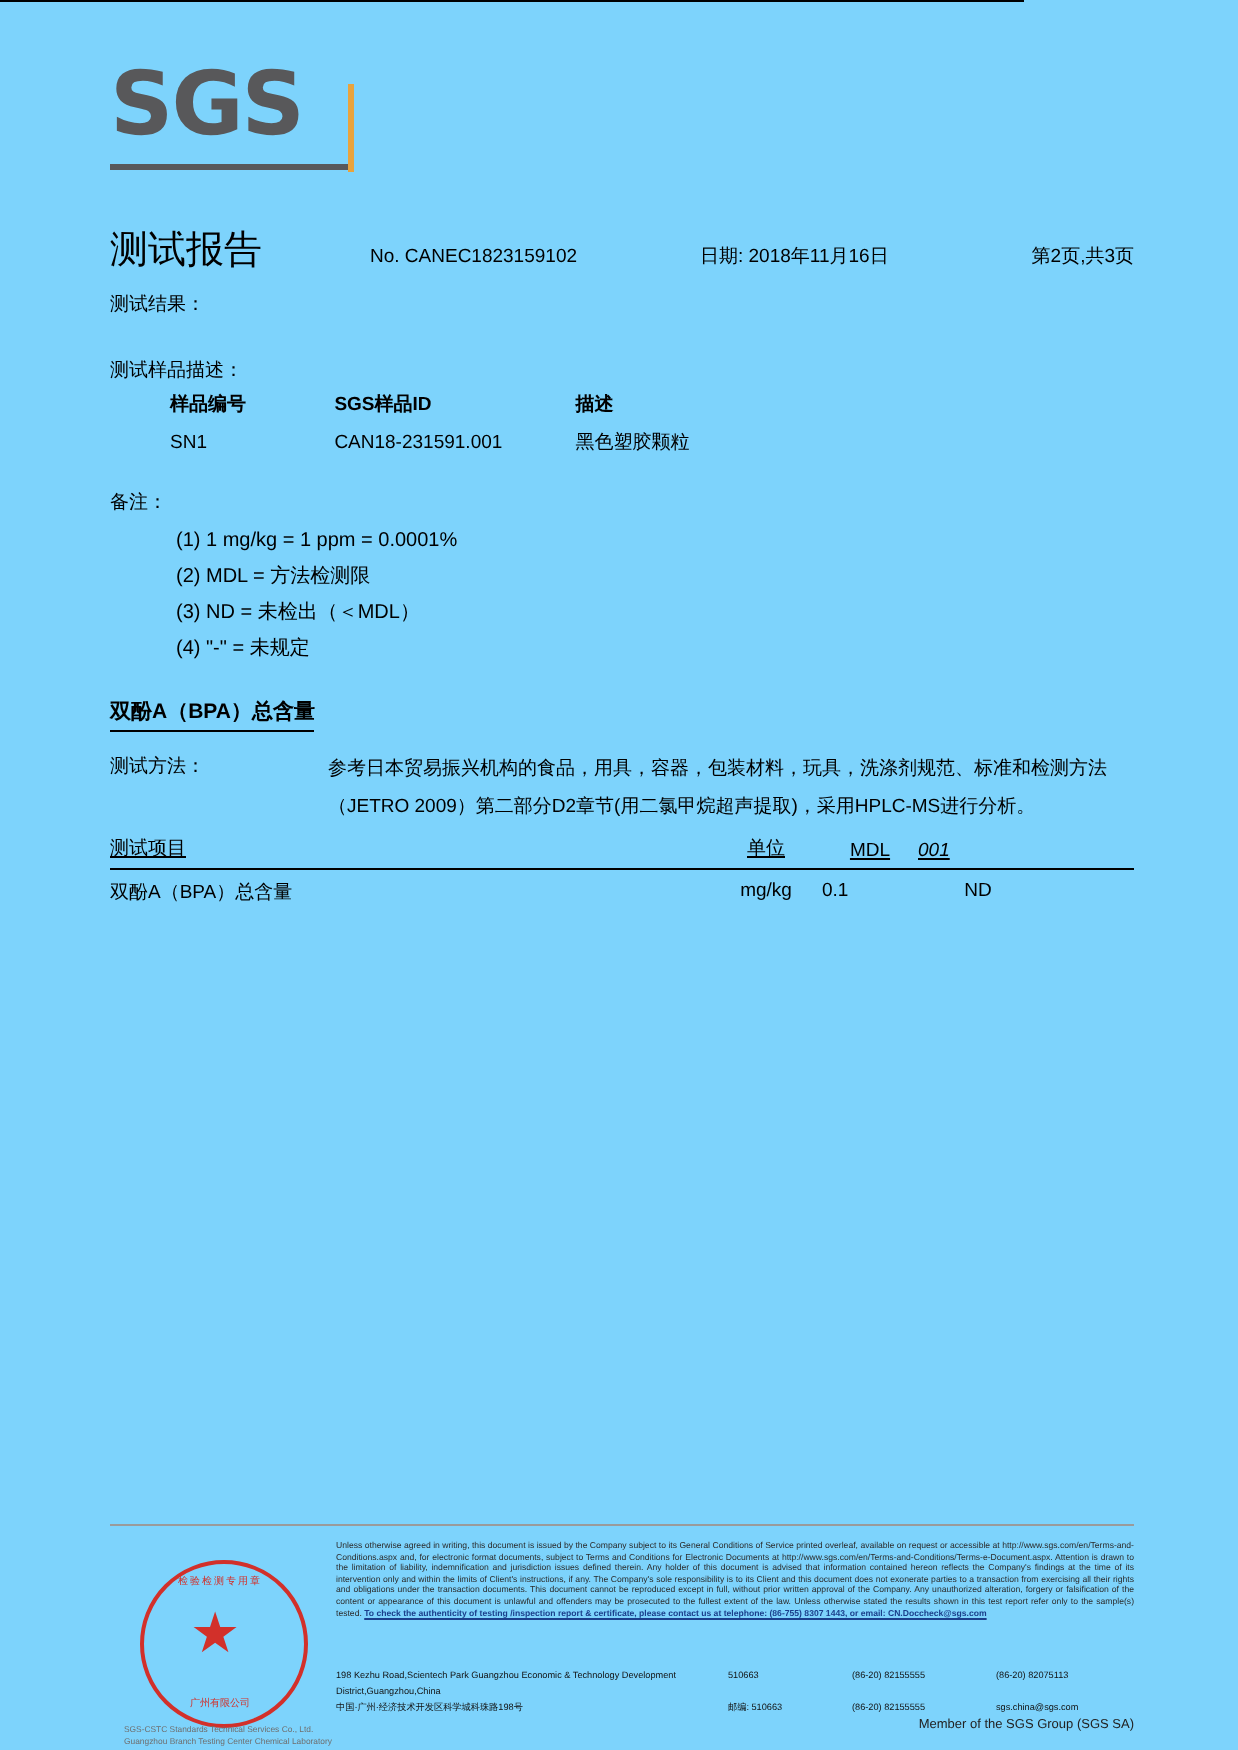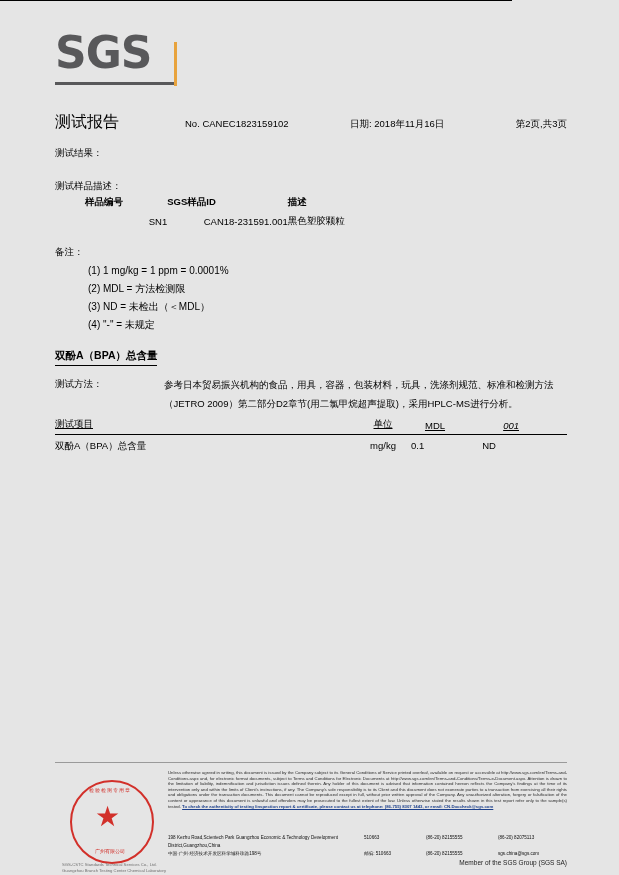--- a/index.html
+++ b/index.html
@@ -13,21 +13,21 @@
     font-family: "Liberation Sans", sans-serif;
     color: #000;
     position: relative;
     overflow: hidden;
   }
   .page {
     position: absolute;
     left: 0; top: 0;
     width: 619px;
     height: 875px;
-    background: #e5e5e5;
+    background: #7dd3fc;
   }
   
   .logo-wrap {
     position: absolute;
     left: 55px;
     top: 30px;
     width: 120px;
     height: 62px;
   }
   .logo-text {
@@ -58,21 +58,21 @@
   
   .title-row {
     position: absolute;
     left: 55px;
     top: 112px;
     width: 512px;
     display: flex;
     align-items: baseline;
   }
   .doc-title {
-    font-size: 16px;
+    font-size: 19px;
     font-weight: normal;
     color: #000;
     width: 130px;
   }
   .doc-no {
     font-size: 9.5px;
     width: 165px;
   }
   .doc-date {
     font-size: 9.5px;
@@ -108,21 +108,21 @@
     padding: 0 0 6px 0;
     font-size: 9.5px;
   }
   .tbl-sample td {
     padding: 0;
     font-size: 9.5px;
   }
   .col-a { width: 75px; }
   .col-b { width: 110px; margin-top: 24px; }
   .col-c { width: 180px; }
-  .center-cell { text-align: right; }
+  .center-cell { text-align: left; }
 
   .notes-label { left: 55px; top: 244px; }
   .notes-list {
     position: absolute;
     left: 88px;
     top: 262px;
     font-size: 10px;
     line-height: 18px;
   }
 
@@ -155,21 +155,21 @@
     font-size: 9.5px;
   }
   .results-table .rt-head {
     display: flex;
     align-items: flex-end;
     padding-bottom: 2px;
   }
   .rt-head .rt-item { width: 300px; text-decoration: underline; }
   .rt-head .rt-unit { width: 56px; text-align: center; text-decoration: underline;}
   .rt-head .rt-mdl { width: 48px; text-align: center; text-decoration: underline;}
-  .rt-head .rt-val { width: 60px; text-align: right; text-decoration: underline; font-style: italic;}
+  .rt-head .rt-val { width: 60px; text-align: left; text-decoration: underline; font-style: italic;}
   .rt-rule {
     border-top: 1px solid #000;
     margin-top: 1px;
   }
   .results-table .rt-row {
     display: flex;
     padding-top: 5px;
   }
   .rt-row .rt-item { width: 300px; }
   .rt-row .rt-unit { width: 56px; text-align: center; }

